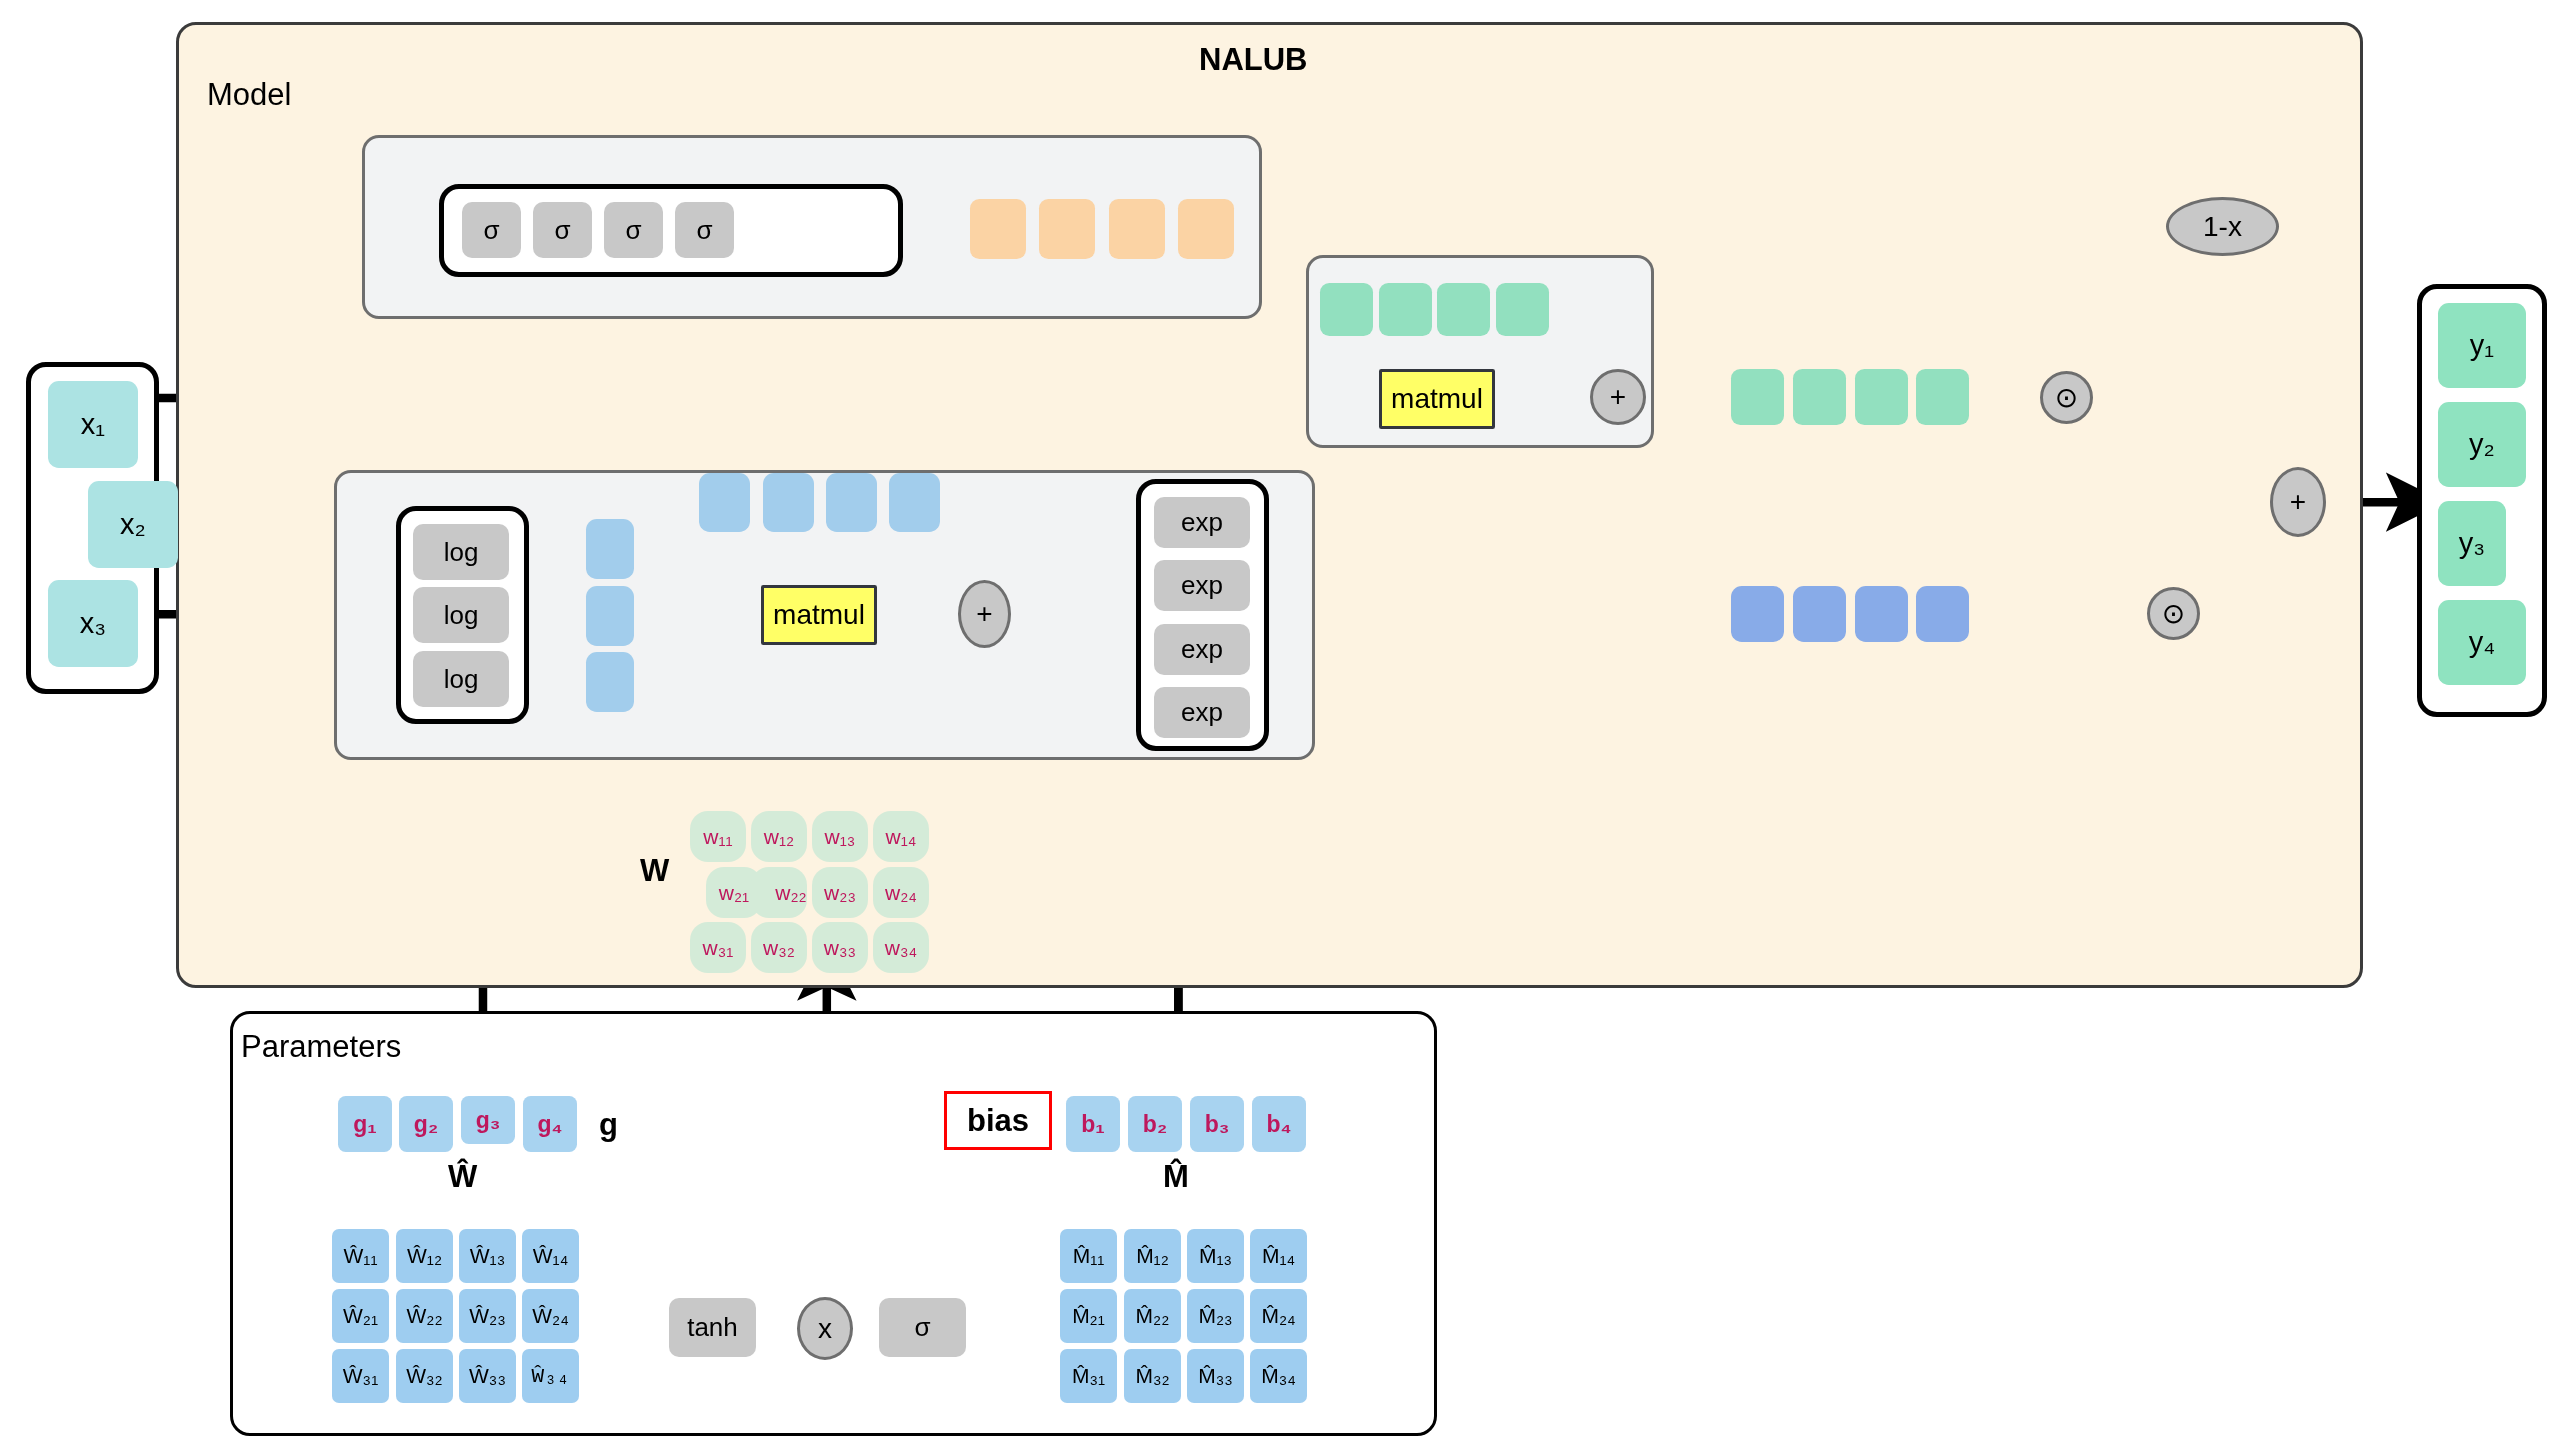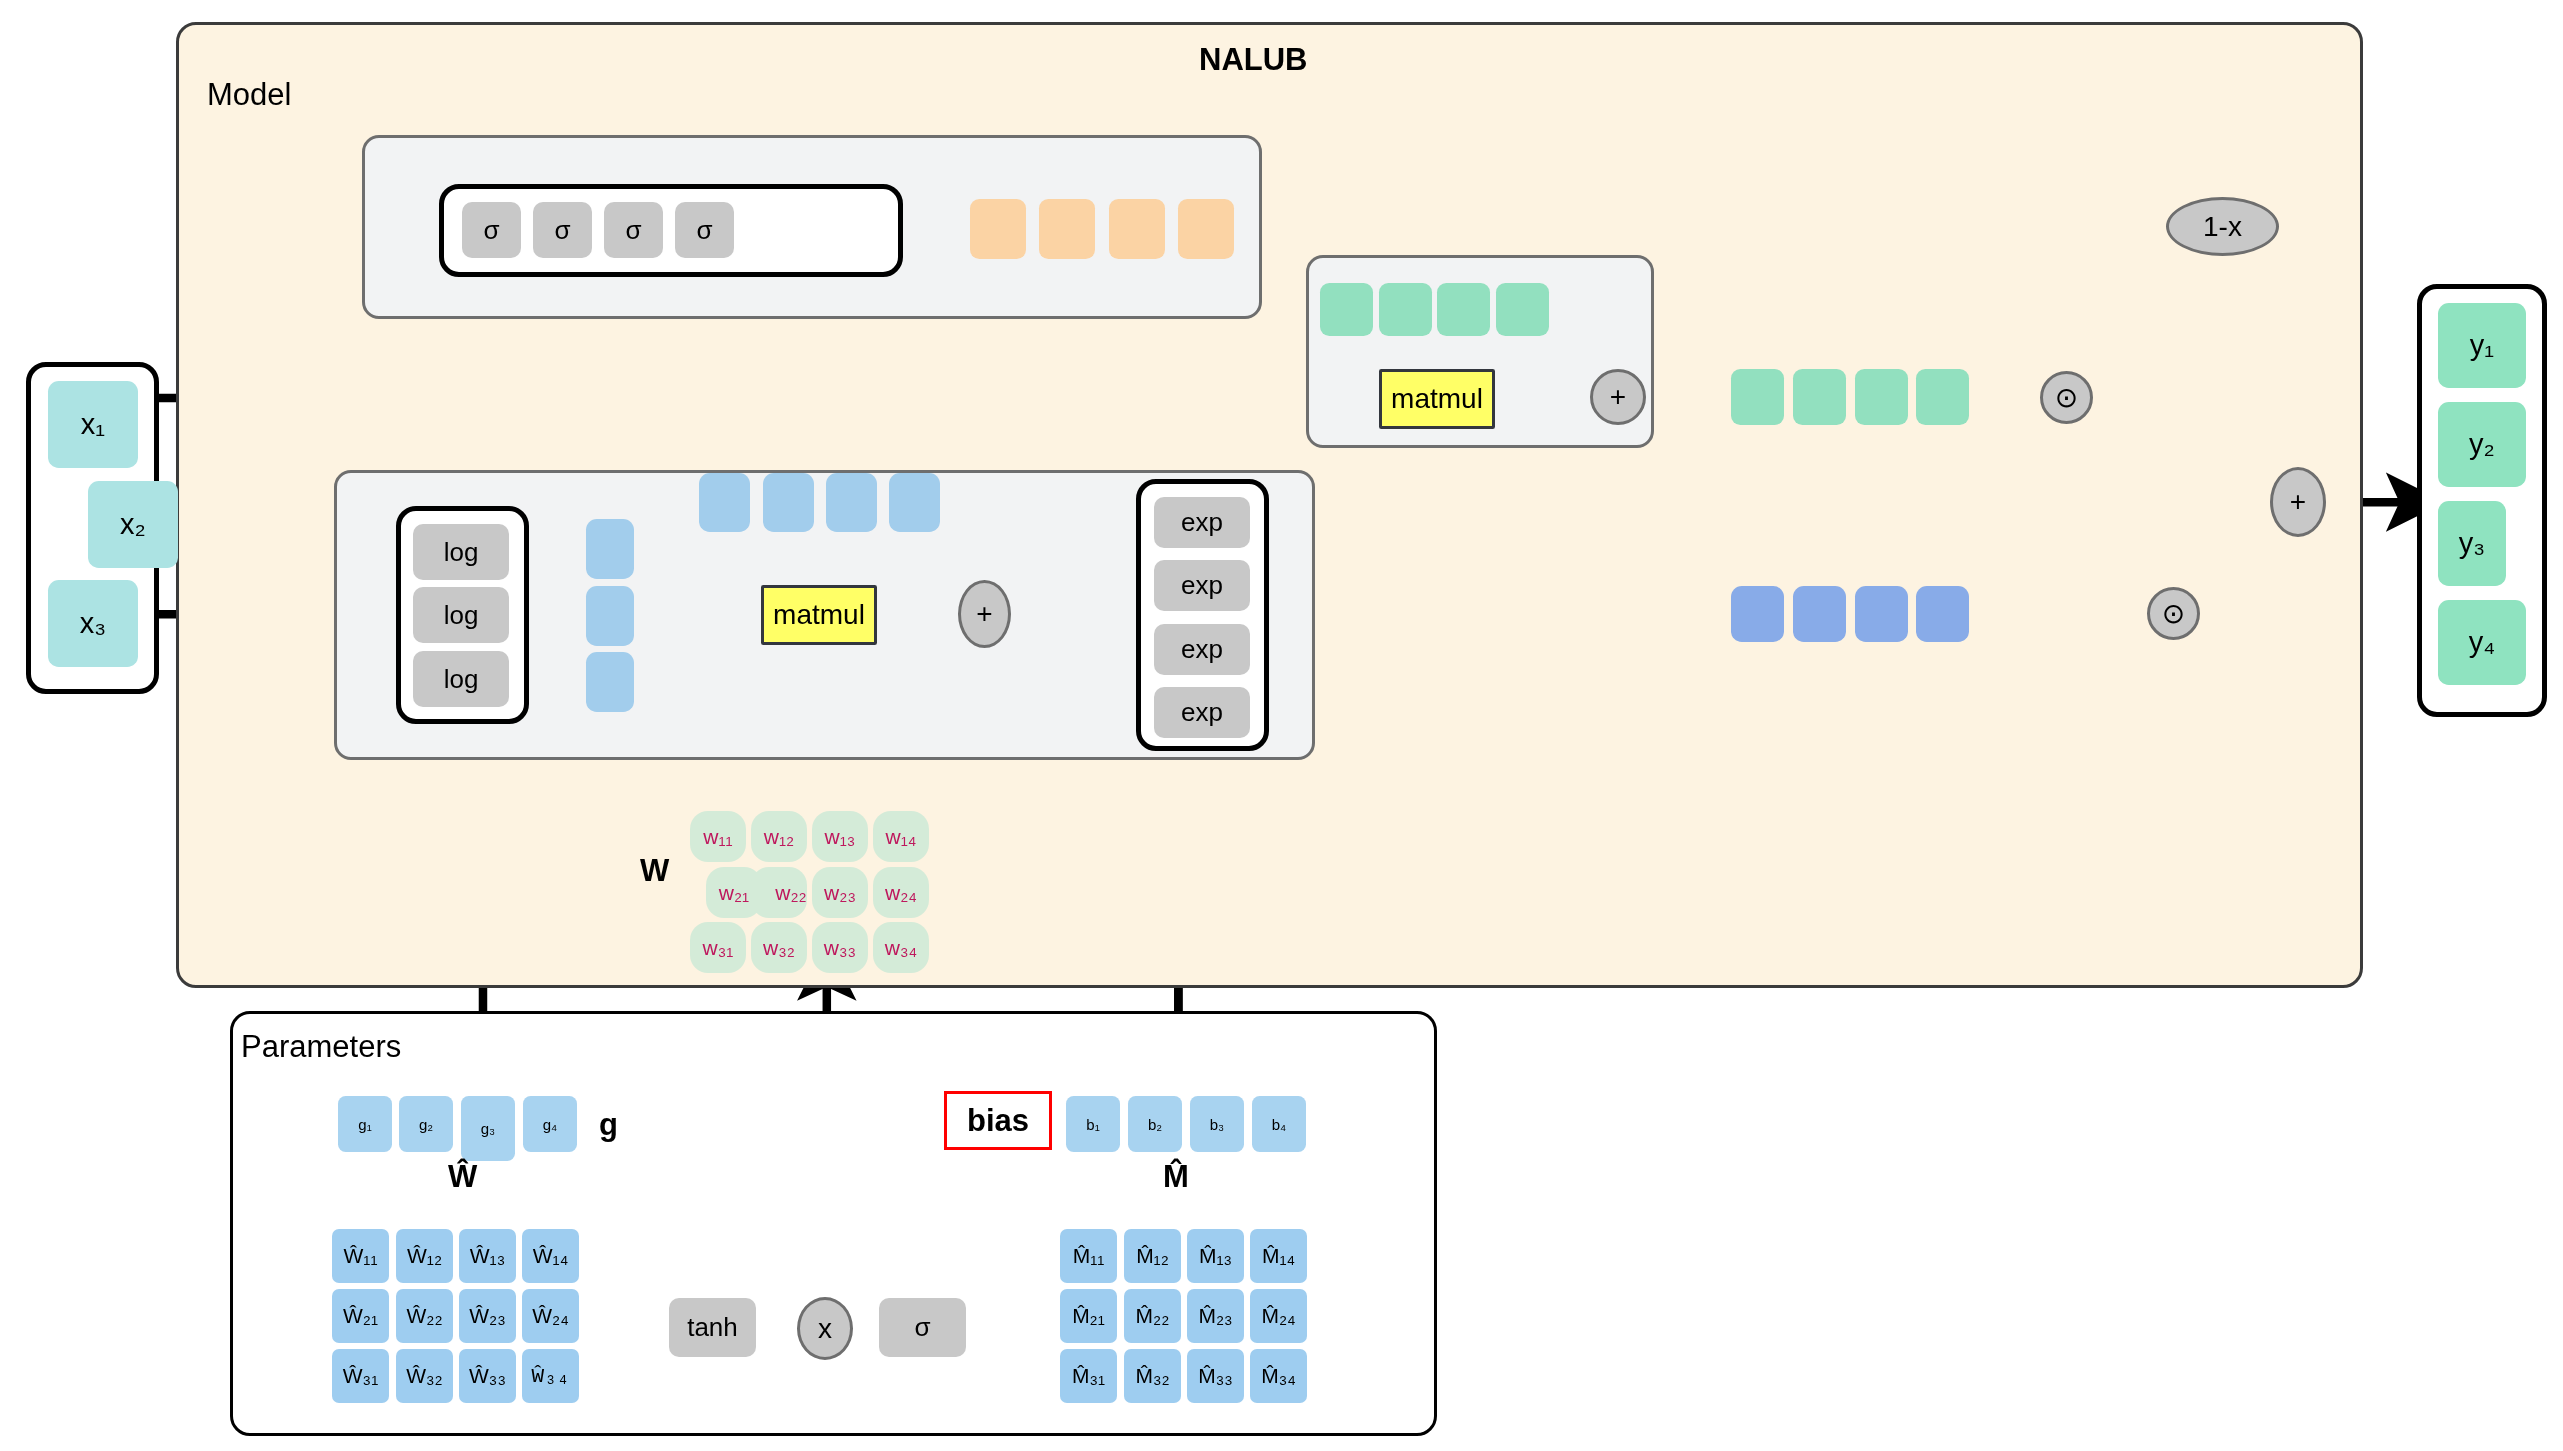--- a/index.html
+++ b/index.html
@@ -20,21 +20,21 @@
         justify-content:center;border-radius:9.3px;white-space:nowrap;}
   .op{background:#c8c8c8;color:#000;font-size:26px;border-radius:10px;}
   .matmul{background:#ffff66;border:3.1px solid #33363d;color:#000;font-size:28px;border-radius:2.3px;}
   .cyan{background:#ace3e3;color:#000;font-size:29px;border-radius:10.8px;}
   .mint{background:#8fe3c0;color:#000;font-size:29px;border-radius:10.8px;}
   .mint-plain{background:#92e0bf;border-radius:9.3px;}
   .blue-lt{background:#a2cdec;border-radius:10.8px;}
   .blue-per{background:#88abe8;border-radius:10.8px;}
   .orange{background:#fbd3a4;border-radius:9.3px;}
   .green-pale{background:#d4ebd8;color:#be185d;font-size:21px;border-radius:18px;margin-top:19px;}
-  .param-blue{background:#a8d3f0;color:#000000;font-size:15px;border-radius:7.7px;}
+  .param-blue{background:#a8d3f0;color:#be185d;font-size:23px;border-radius:7.7px;font-weight:bold;}
   .param-blue-sm{background:#9ecdf0;color:#000;font-size:21px;border-radius:7px;}
 
   .circ{position:absolute;box-sizing:border-box;background:#c8c8c8;border:3.1px solid #6e6e6e;
         border-radius:50%;display:flex;align-items:center;justify-content:center;
         color:#000;font-size:28px;}
   .ellip{position:absolute;box-sizing:border-box;background:#c8c8c8;border:3.1px solid #6e6e6e;
         border-radius:50%;display:flex;align-items:center;justify-content:center;
         color:#000;font-size:28px;}
 
   .lbl{position:absolute;font-size:31px;font-weight:bold;color:#000;white-space:nowrap;}
@@ -206,21 +206,21 @@
   <div class="cell mint" style="left:2438px;top:303px;width:88px;height:85px;">y₁</div>
   <div class="cell mint" style="left:2438px;top:402px;width:88px;height:85px;">y₂</div>
   <div class="cell mint" style="left:2438px;top:501px;width:68px;height:85px;">y₃</div>
   <div class="cell mint" style="left:2438px;top:600px;width:88px;height:85px;">y₄</div>
 
   <div class="panel params-panel" style="left:230px;top:1011px;width:1207px;height:425px;"></div>
   <div class="panel-title" style="left:241px;top:1029px;">Parameters</div>
 
   <div class="cell param-blue" style="left:338px;top:1096px;width:54px;height:56px;">g₁</div>
   <div class="cell param-blue" style="left:399px;top:1096px;width:54px;height:56px;">g₂</div>
-  <div class="cell param-blue" style="left:461px;top:1096px;width:54px;height:65px;">g₃</div>
+  <div class="cell param-blue" style="left:461px;top:1096px;width:54px;height:48px;">g₃</div>
   <div class="cell param-blue" style="left:523px;top:1096px;width:54px;height:56px;">g₄</div>
   <div class="lbl" style="left:599px;top:1107px;">g</div>
 
   <div class="lbl-hat" style="left:448px;top:1159px;">Ŵ</div>
   <div class="cell param-blue-sm" style="left:332px;top:1229px;width:57px;height:54px;">Ŵ₁₁</div>
   <div class="cell param-blue-sm" style="left:396px;top:1229px;width:57px;height:54px;">Ŵ₁₂</div>
   <div class="cell param-blue-sm" style="left:459px;top:1229px;width:57px;height:54px;">Ŵ₁₃</div>
   <div class="cell param-blue-sm" style="left:522px;top:1229px;width:57px;height:54px;">Ŵ₁₄</div>
   <div class="cell param-blue-sm" style="left:332px;top:1289px;width:57px;height:54px;">Ŵ₂₁</div>
   <div class="cell param-blue-sm" style="left:396px;top:1289px;width:57px;height:54px;">Ŵ₂₂</div>

